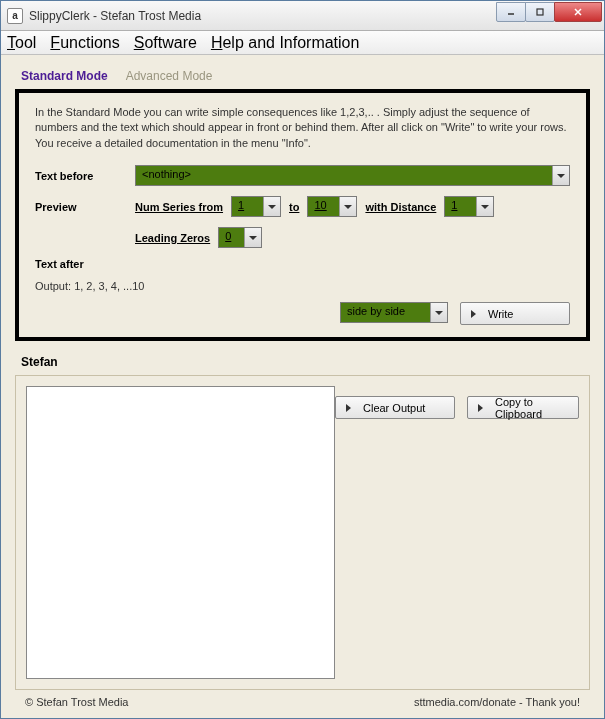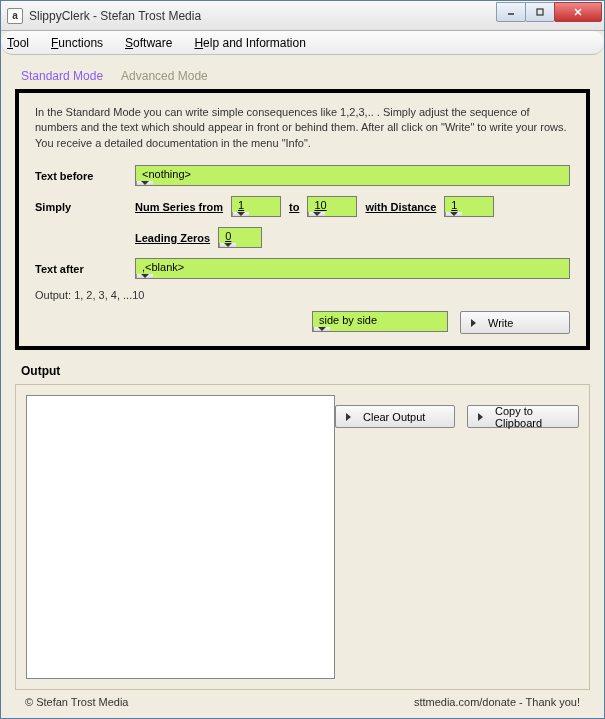--- a/index.html
+++ b/index.html
@@ -5,34 +5,34 @@
 * { box-sizing: border-box; margin: 0; padding: 0; }
 body { font-family: Tahoma, Arial, sans-serif; font-size: 11px; background: #f0ece0; width: 605px; height: 719px; overflow: hidden; }
 .window { border: 1px solid #5a7ca0; width: 605px; height: 719px; display: flex; flex-direction: column; }
 .titlebar { height: 30px; background: linear-gradient(#f8f8f8, #e4e4e4); display: flex; align-items: center; border-bottom: 1px solid #b0b0b0; }
 .titlebar-icon { width: 16px; height: 16px; margin: 0 6px; background: #fff; border: 1px solid #888; border-radius: 2px; display: flex; align-items: center; justify-content: center; font-size: 10px; font-weight: bold; color: #333; }
 .titlebar-text { flex: 1; font-size: 12px; color: #333; }
 .win-controls { display: flex; height: 20px; margin-right: 2px; margin-top: -8px; }
 .win-btn { width: 30px; height: 20px; border: 1px solid #8a9bb0; background: linear-gradient(#f0f4fa, #d0dae8); display: flex; align-items: center; justify-content: center; font-size: 10px; border-radius: 0 0 2px 2px; margin-left: -1px; }
 .win-btn.close { width: 48px; background: linear-gradient(#e88, #c93030); color: #fff; border-color: #a04040; }
 .win-btn svg { width: 10px; height: 10px; }
-.menubar { height: 24px; background: linear-gradient(#fcfcfc, #ececec); border-bottom: 1px solid #c0c0c0; display: flex; align-items: center; padding: 0 6px; gap: 22px; font-size: 12px; border-radius: 12px; }
+.menubar { height: 24px; background: linear-gradient(#fcfcfc, #ececec); border-bottom: 1px solid #c0c0c0; display: flex; align-items: center; padding: 0 6px; gap: 14px; font-size: 16px; }
 .menubar span { cursor: default; }
 .menubar .ul { text-decoration: underline; }
 .content { flex: 1; background: #f0ece0; padding: 14px 14px 4px 14px; display: flex; flex-direction: column; }
 .tabs { display: flex; gap: 18px; padding: 0 6px 6px 6px; font-size: 12px; }
-.tab-active { color: #8b5cf6; font-weight: normal; }
+.tab-active { color: #4c1d95; font-weight: bold; }
 .tab-inactive { color: #9a9680; }
 .panel { border: 4px solid #000000; background: #f0ece0; padding: 12px 16px; }
 .desc { font-size: 11px; color: #333; line-height: 1.4; margin-bottom: 14px; }
 .row { display: flex; align-items: center; margin-bottom: 10px; }
 .row-label { width: 100px; font-weight: bold; font-size: 11px; }
 .row-body { flex: 1; display: flex; align-items: center; gap: 8px; font-size: 11px; text-decoration: underline; }
 .row-sublabel { font-weight: bold; }
-.combo { display: flex; height: 21px; border: 1px solid #7a7a7a; background: #bef264; flex-direction: column; }
+.combo { display: flex; height: 21px; border: 1px solid #7a7a7a; background: #4d7c0f; }
 .combo.full { flex: 1; }
 .combo-text { flex: 1; padding: 2px 6px; font-size: 11px; overflow: hidden; white-space: nowrap; }
 .combo-btn { width: 17px; background: linear-gradient(#f4f4f4, #d8d8d8); border-left: 1px solid #9a9a9a; display: flex; align-items: center; justify-content: center; }
 .combo.sm { width: 50px; }
 .combo.xs { width: 44px; }
 .preview { font-size: 11px; color: #333; margin: 4px 0 10px 0; }
 .btnrow { display: flex; justify-content: flex-end; gap: 12px; }
 .button { height: 23px; border: 1px solid #888; background: linear-gradient(#fafafa, #e4e4e4); padding: 0 10px; display: flex; align-items: center; gap: 12px; font-size: 11px; cursor: default; border-radius: 2px; }
 .tri { width: 0; height: 0; border-top: 4px solid transparent; border-bottom: 4px solid transparent; border-left: 5px solid #333; }
 .tri-down { width: 0; height: 0; border-left: 4px solid transparent; border-right: 4px solid transparent; border-top: 4px solid #333; }
@@ -88,21 +88,21 @@
         <div class="row-label">Text before</div>
         <div class="combo full">
           <div class="combo-text">&lt;nothing&gt;</div>
           <div class="combo-btn">
               <div class="tri-down"></div>
             </div>
         </div>
       </div>
 
       <div class="row">
-        <div class="row-label">Simply</div>
+        <div class="row-label">Preview</div>
         <div class="row-body">
           <span class="row-sublabel">Num Series from</span>
           <div class="combo sm">
             <div class="combo-text">1</div>
             <div class="combo-btn">
                 <div class="tri-down"></div>
               </div>
           </div>
           <span class="row-sublabel">to</span>
           <div class="combo sm">
@@ -129,45 +129,39 @@
             <div class="combo-text">0</div>
             <div class="combo-btn">
                 <div class="tri-down"></div>
               </div>
           </div>
         </div>
       </div>
 
       <div class="row">
         <div class="row-label">Text after</div>
-        <div class="combo full">
-          <div class="combo-text">,&lt;blank&gt;</div>
-          <div class="combo-btn">
-              <div class="tri-down"></div>
-            </div>
-        </div>
       </div>
 
       <div class="preview">Output: 1, 2, 3, 4, ...10</div>
 
       <div class="btnrow">
-        <div class="combo" style="width:136px">
+        <div class="combo" style="width:108px">
           <div class="combo-text">side by side</div>
           <div class="combo-btn">
               <div class="tri-down"></div>
             </div>
         </div>
         <div class="button" style="width:110px">
           <div class="tri"></div>
           <span>Write</span>
         </div>
       </div>
     </div>
 
-    <div class="output-label">Output</div>
+    <div class="output-label">Stefan</div>
     <div class="output-wrap">
       <textarea class="output-text" style=""></textarea>
       <div class="btnrow" style="margin-top:10px">
         <div class="button" style="width:120px">
           <div class="tri"></div>
           <span>Clear Output</span>
         </div>
         <div class="button" style="width:112px">
           <div class="tri"></div>
           <span>Copy to Clipboard</span>

